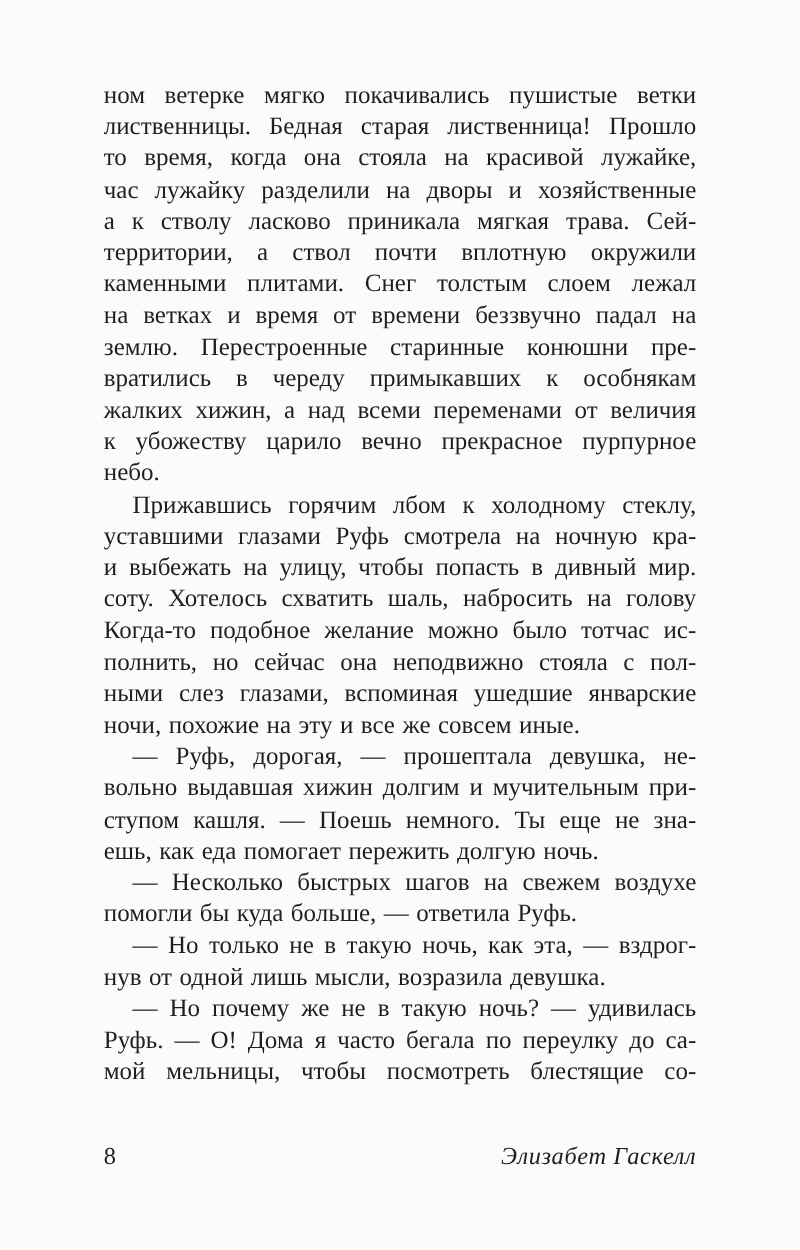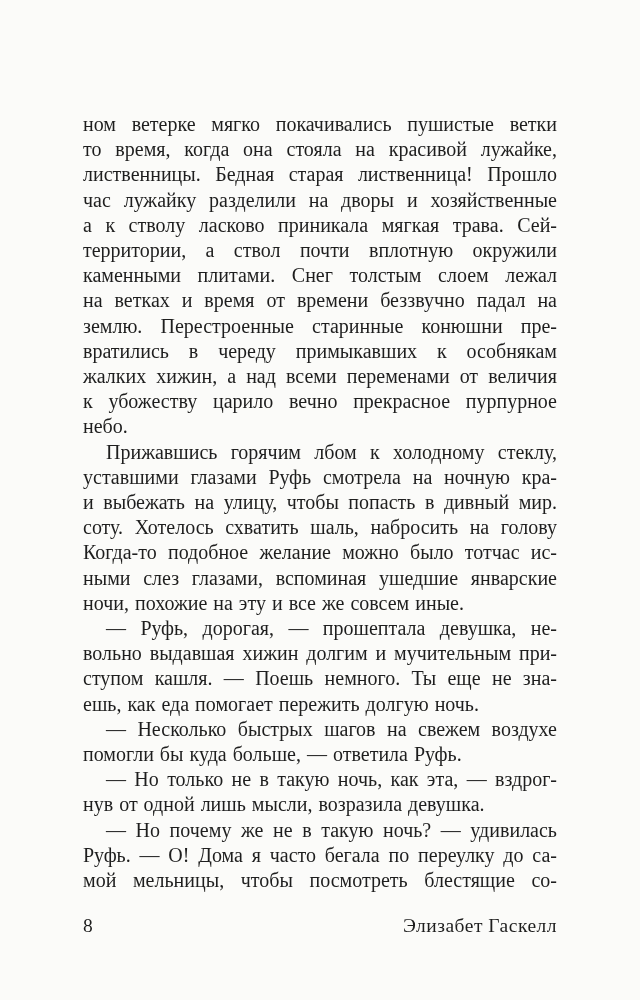--- a/index.html
+++ b/index.html
@@ -14,21 +14,20 @@
     background: #fbfbf9;
     font-family: "Liberation Serif", serif;
     color: #1e1e1e;
     overflow: hidden;
   }
   .text-block {
     position: absolute;
     left: 83px;
     top: 64px;
     width: 474px;
-    margin-top: 48px;
   }
   .paragraph {
     margin: 0;
     padding: 0;
   }
   .line {
     font-size: 20px;
     line-height: 25.2px;
     text-align: justify;
     text-align-last: justify;
@@ -48,49 +47,51 @@
     display: flex;
     justify-content: space-between;
     align-items: baseline;
     font-size: 19.5px;
     line-height: 25px;
   }
   .page-number {
     font-style: normal;
   }
   .running-title {
+    font-style: italic;
     letter-spacing: 0.5px;
   }
 </style>
 </head>
 <body>
 
 <div class="book-page">
   <div class="text-block">
       <div class="paragraph">
         <div class="line">ном ветерке мягко покачивались пушистые ветки</div>
+        <div class="line">лиственницы. Бедная старая лиственница! Прошло</div>
         <div class="line">то время, когда она стояла на красивой лужайке,</div>
-        <div class="line">лиственницы. Бедная старая лиственница! Прошло</div>
         <div class="line">час лужайку разделили на дворы и хозяйственные</div>
         <div class="line">а к стволу ласково приникала мягкая трава. Сей-</div>
         <div class="line">территории, а ствол почти вплотную окружили</div>
         <div class="line">каменными плитами. Снег толстым слоем лежал</div>
         <div class="line">на ветках и время от времени беззвучно падал на</div>
         <div class="line">землю. Перестроенные старинные конюшни пре-</div>
         <div class="line">вратились в череду примыкавших к особнякам</div>
         <div class="line">жалких хижин, а над всеми переменами от величия</div>
         <div class="line">к убожеству царило вечно прекрасное пурпурное</div>
         <div class="line last">небо.</div>
       </div>
       <div class="paragraph">
         <div class="line first-indent">Прижавшись горячим лбом к холодному стеклу,</div>
         <div class="line">уставшими глазами Руфь смотрела на ночную кра-</div>
         <div class="line">и выбежать на улицу, чтобы попасть в дивный мир.</div>
         <div class="line">соту. Хотелось схватить шаль, набросить на голову</div>
         <div class="line">Когда-то подобное желание можно было тотчас ис-</div>
+        <div class="line">полнить, но сейчас она неподвижно стояла с пол-</div>
         <div class="line">ными слез глазами, вспоминая ушедшие январские</div>
         <div class="line last">ночи, похожие на эту и все же совсем иные.</div>
       </div>
       <div class="paragraph">
         <div class="line first-indent">— Руфь, дорогая, — прошептала девушка, не-</div>
         <div class="line">вольно выдавшая хижин долгим и мучительным при-</div>
         <div class="line">ступом кашля. — Поешь немного. Ты еще не зна-</div>
         <div class="line last">ешь, как еда помогает пережить долгую ночь.</div>
       </div>
       <div class="paragraph">

